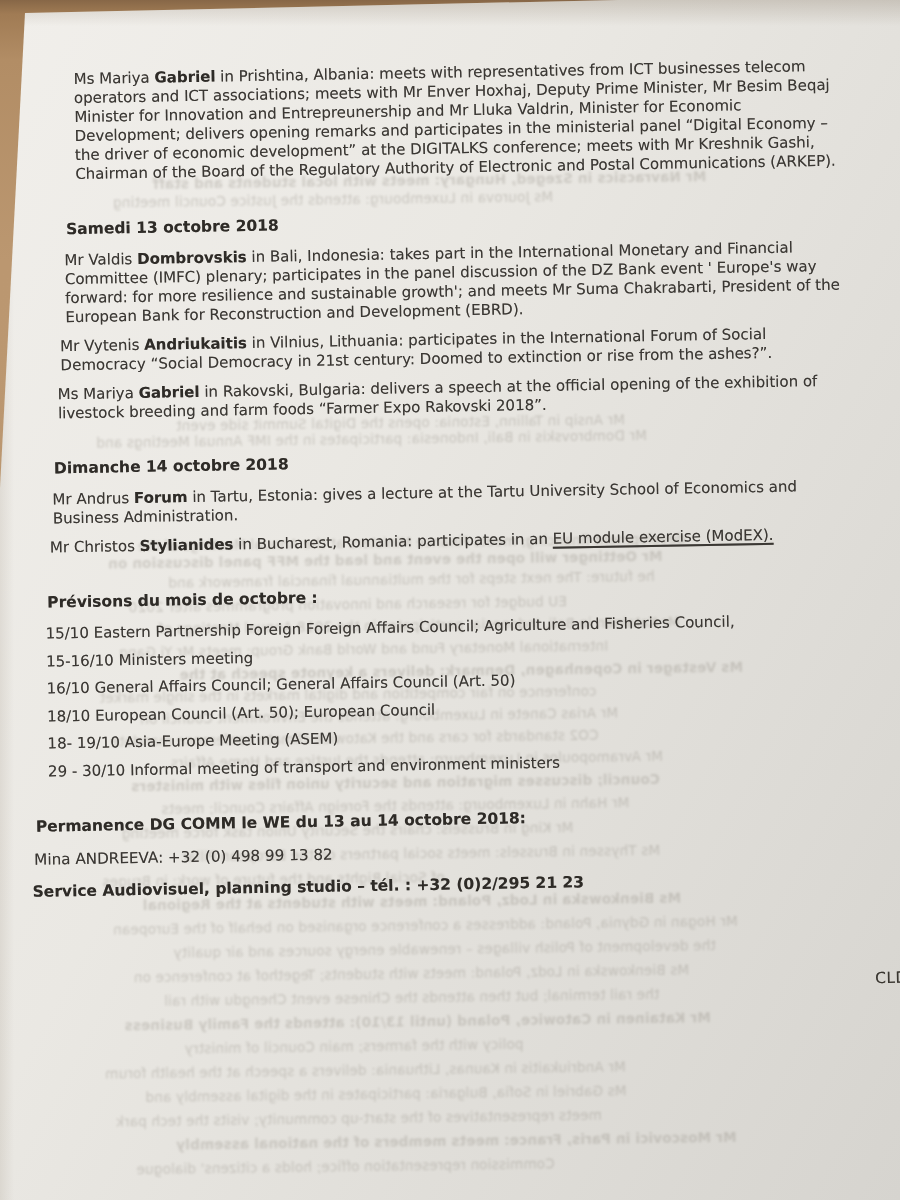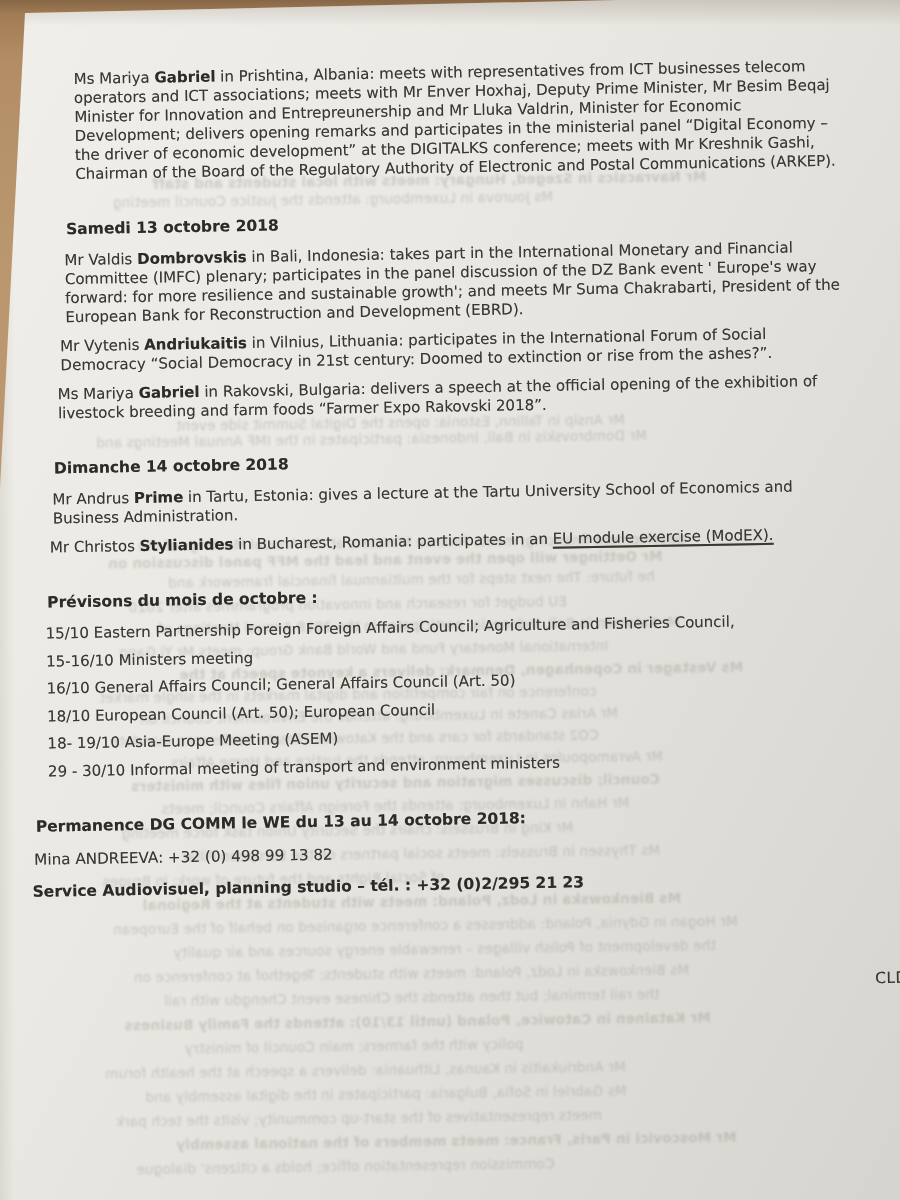--- a/index.html
+++ b/index.html
@@ -104,21 +104,21 @@
       <div class="para" style="margin-left: -18.8px;">
         <div class="line"><span>Mr Vytenis </span><span class="seg-b ">Andriukaitis</span><span> in Vilnius, Lithuania: participates in the International Forum of Social</span></div>
         <div class="line"><span>Democracy “Social Democracy in 21st century: Doomed to extinction or rise from the ashes?”.</span></div>
       </div>
       <div class="para" style="margin-left: -22.1px;">
         <div class="line"><span>Ms Mariya </span><span class="seg-b ">Gabriel</span><span> in Rakovski, Bulgaria: delivers a speech at the official opening of the exhibition of</span></div>
         <div class="line"><span>livestock breeding and farm foods “Farmer Expo Rakovski 2018”.</span></div>
       </div>
       <div class="heading" style="margin-left: -27.1px;">Dimanche 14 octobre 2018</div>
       <div class="para" style="margin-left: -29.2px;">
-        <div class="line"><span>Mr Andrus </span><span class="seg-b ">Prime</span><span> in Tartu, Estonia: gives a lecture at the Tartu University School of Economics and</span></div>
+        <div class="line"><span>Mr Andrus </span><span class="seg-b ">Forum</span><span> in Tartu, Estonia: gives a lecture at the Tartu University School of Economics and</span></div>
         <div class="line"><span>Business Administration.</span></div>
       </div>
       <div class="para" style="margin-left: -32.5px;">
         <div class="line"><span>Mr Christos </span><span class="seg-b ">Stylianides</span><span> in Bucharest, Romania: participates in an </span><span class="seg-u">EU module exercise (ModEX).</span></div>
       </div>
       <div class="heading" style="margin-left: -36.2px;">Prévisons du mois de octobre :</div>
       <ul class="list" style="margin-left: -38.4px;">
         <li>15/10 Eastern Partnership Foreign Foreign Affairs Council; Agriculture and Fisheries Council,</li>
         <li>15-16/10 Ministers meeting</li>
         <li>16/10 General Affairs Council; General Affairs Council (Art. 50)</li>

